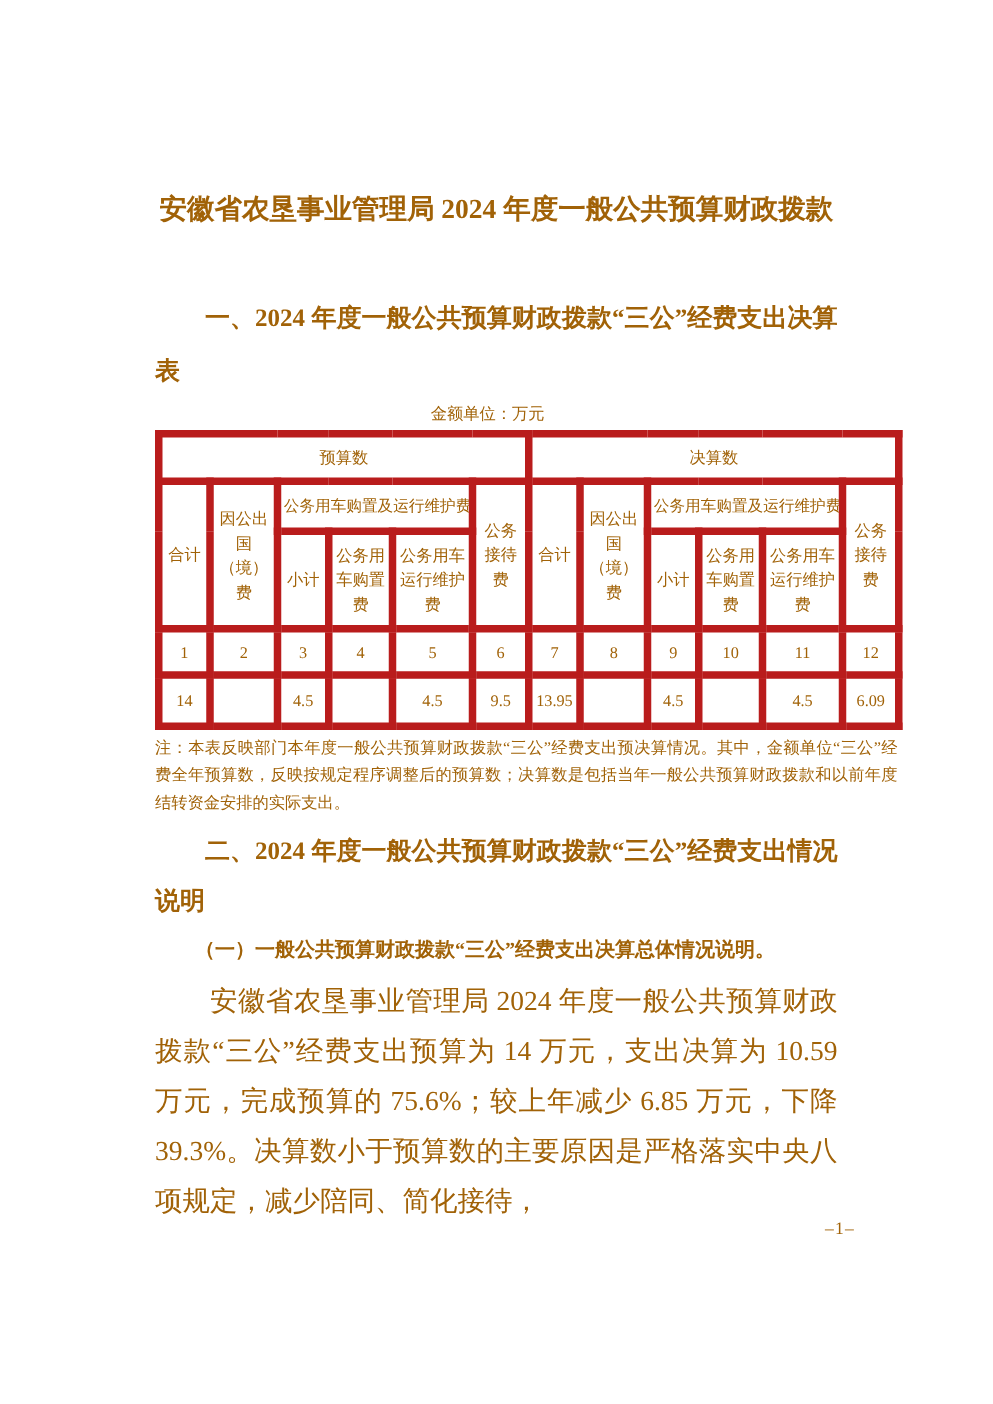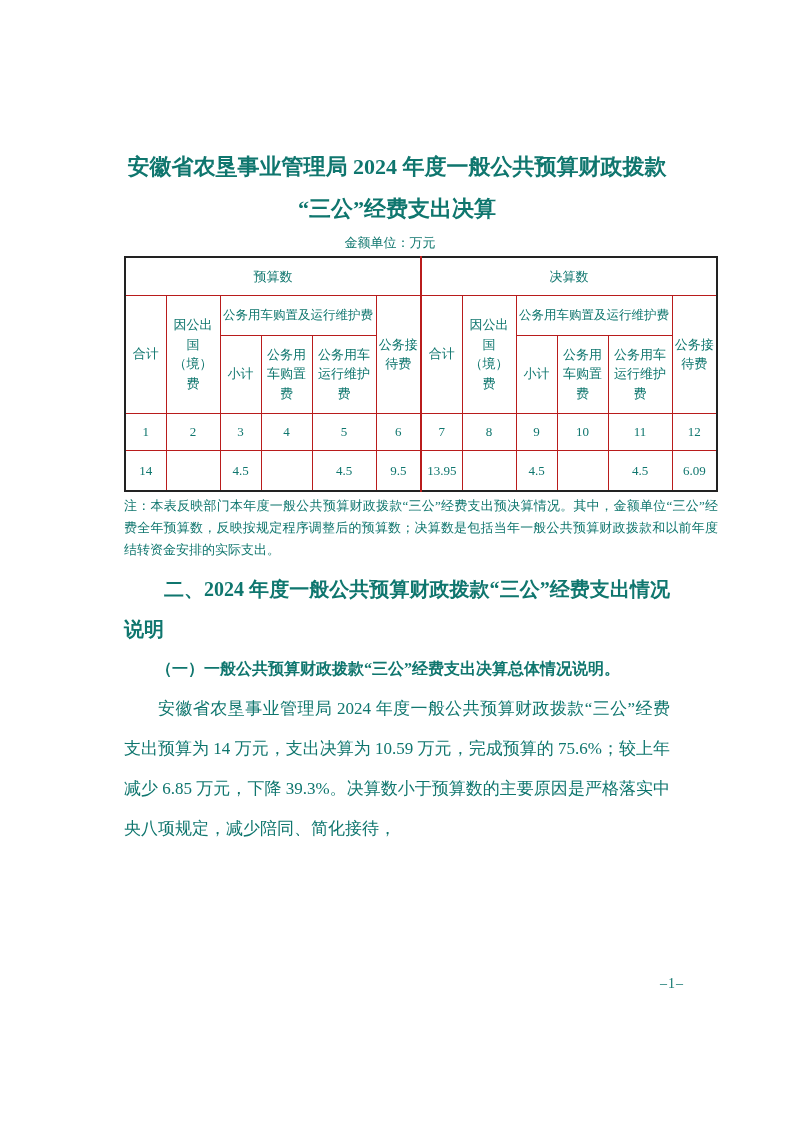--- a/index.html
+++ b/index.html
@@ -5,21 +5,21 @@
   * { margin: 0; padding: 0; box-sizing: border-box; }
   html, body { background: #ffffff; }
   .page {
     width: 744px;
     height: 1123px;
     margin: 0 auto;
     background: #ffffff;
     position: relative;
     padding: 0 99px;
     font-family: "Liberation Serif", "DejaVu Serif", serif;
-    color: #0f766e;
+    color: #a16207;
     overflow: hidden;
   }
   .doc-title {
     padding-top: 146px;
     font-size: 22px;
     line-height: 42px;
     font-weight: bold;
     text-align: center;
   }
   .section-heading {
@@ -40,21 +40,21 @@
   table.expense {
     width: 594px;
     margin: 4px auto 0 auto;
     border-collapse: collapse;
     table-layout: fixed;
     font-size: 13px;
     text-align: center;
     border: 2px solid #222222;
   }
   table.expense td {
-    border: 1px solid #b91c1c;
+    border: 6px solid #b91c1c;
     padding: 1px 2px;
     vertical-align: middle;
     line-height: 1.5;
     overflow: hidden;
   }
   table.expense td.mid { border-left-width: 2px; }
   table.expense tr.r1 td { height: 38px; }
   table.expense tr.r2 td { height: 40px; }
   table.expense tr.r3 td { height: 78px; }
   table.expense tr.r4 td { height: 37px; }
@@ -76,43 +76,43 @@
     text-align: justify;
   }
   .sub-heading {
     font-size: 16px;
     line-height: 40px;
     font-weight: bold;
     text-indent: 2em;
     text-align: justify;
   }
   .body-para {
-    font-size: 17px;
+    font-size: 22px;
     line-height: 40px;
     text-indent: 2em;
     text-align: justify;
   }
   .page-number {
     position: absolute;
     top: 976px;
     right: 85px;
     font-size: 14px;
     letter-spacing: 1px;
   }
 </style>
 </head>
 <body>
 
 <div class="page">
 
   <h1 class="doc-title">
     <span>安徽省农垦事业管理局 2024 年度一般公共预算财政拨款</span><br>
-    <span>“三公”经费支出决算</span>
   </h1>
 
+  <h2 class="section-heading">一、2024 年度一般公共预算财政拨款“三公”经费支出决算表</h2>
 
   <div class="unit-note">金额单位：万元</div>
 
   <table class="expense">
     <colgroup>
       <col style="width:41px">
         <col style="width:54px">
         <col style="width:41px">
       <col style="width:51px">
         <col style="width:64px">

